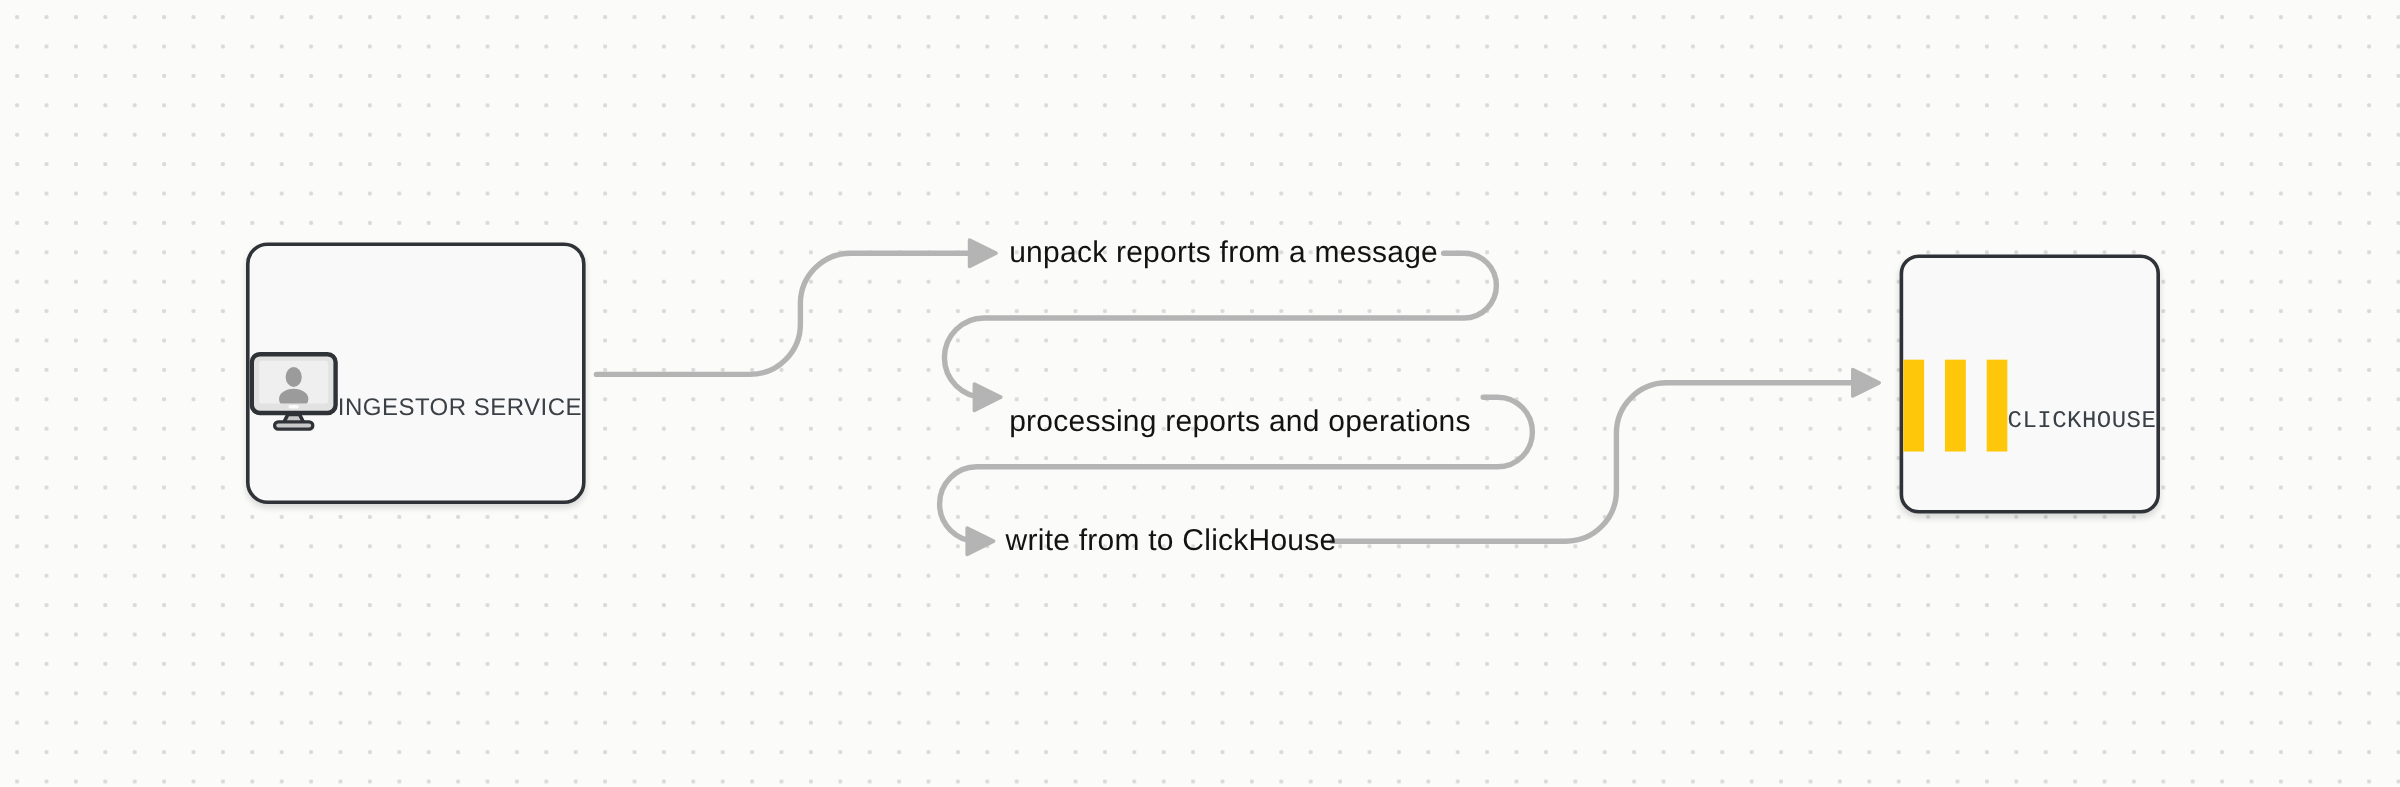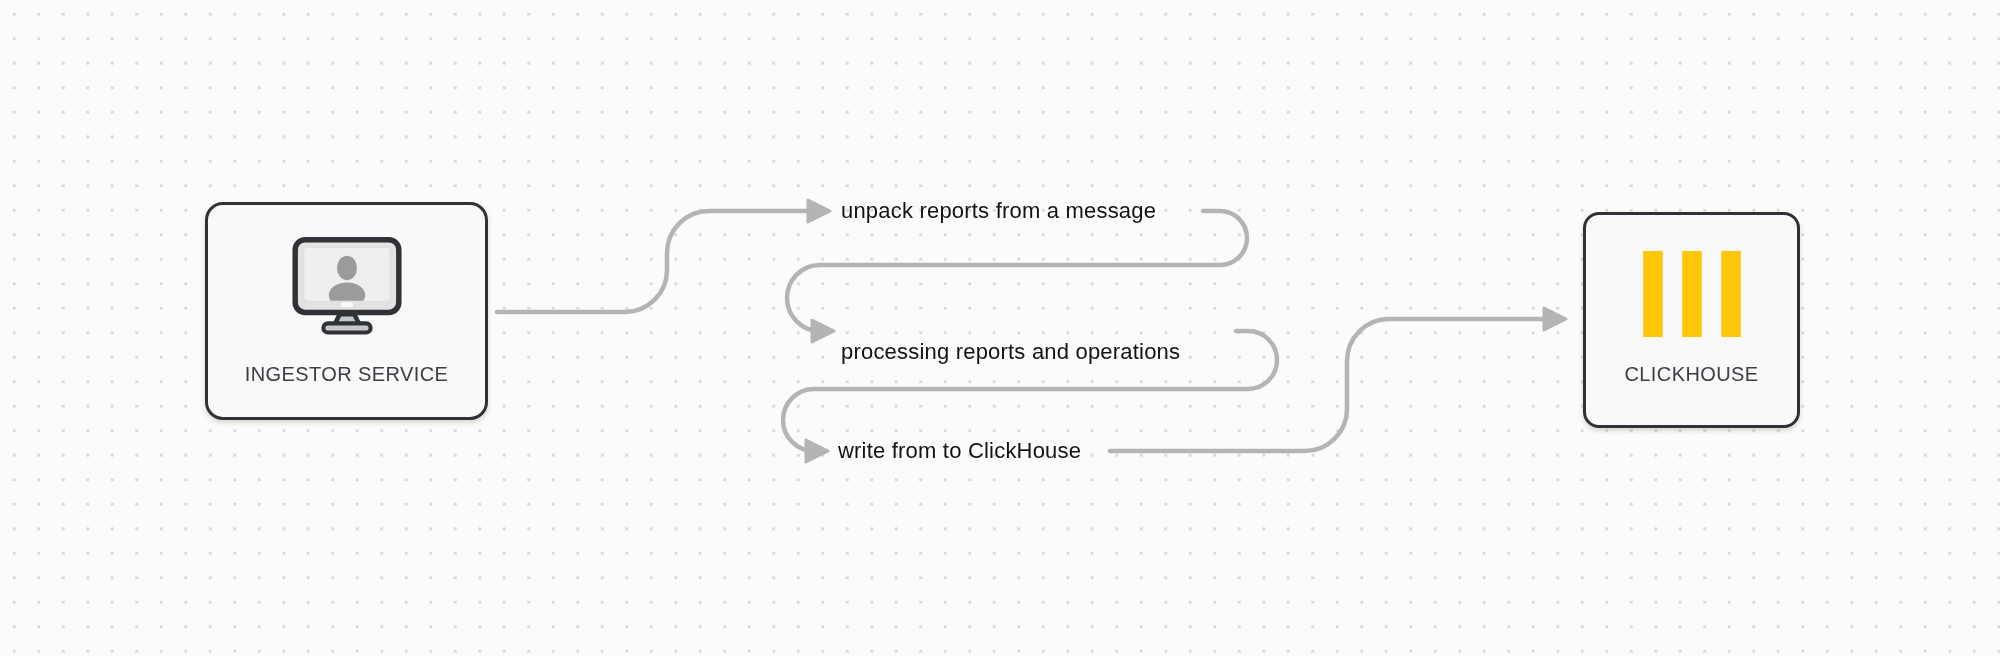--- a/index.html
+++ b/index.html
@@ -43,21 +43,21 @@
     stroke-linejoin: round;
   }
   .node {
     position: absolute;
     background: var(--node-fill, #f8f9f8);
     background: var(--node_fill);
     border: 3.5px solid var(--node_border);
     border-radius: 18px;
     box-shadow: 0 3px 5px rgba(0,0,0,0.14);
     display: flex;
-    flex-direction: column;
+    flex-direction: row;
     align-items: center;
     text-align: center;
   }
   .node-ingestor {
     left: 205px; top: 202px;
     width: 283px; height: 218px;
     padding-top: 32px;
   }
   .node-clickhouse {
     left: 1583px; top: 212px;
@@ -65,25 +65,25 @@
     border-radius: 16px;
     padding-top: 36px;
   }
   .node-label {
     font-size: 20px;
     letter-spacing: 0.4px;
     color: var(--node_label_text);
     white-space: nowrap;
   }
   .node-ingestor .node-label { margin-top: 26px; }
-  .node-clickhouse .node-label { margin-top: 26px; }
+  .node-clickhouse .node-label { margin-top: 26px; font-family: Liberation Mono, monospace; }
   .step-label {
     position: absolute;
     transform: translateY(-50%);
-    font-size: 22px;
+    font-size: 25px;
     letter-spacing: 0.2px;
     color: var(--step_text);
     white-space: nowrap;
   }
   #step-1 { left: 841px; top: 211px; }
   #step-2 { left: 841px; top: 331px; margin-top: 21px; }
   #step-3 { left: 838px; top: 451px; }
 </style>
 </head>
 <body>

